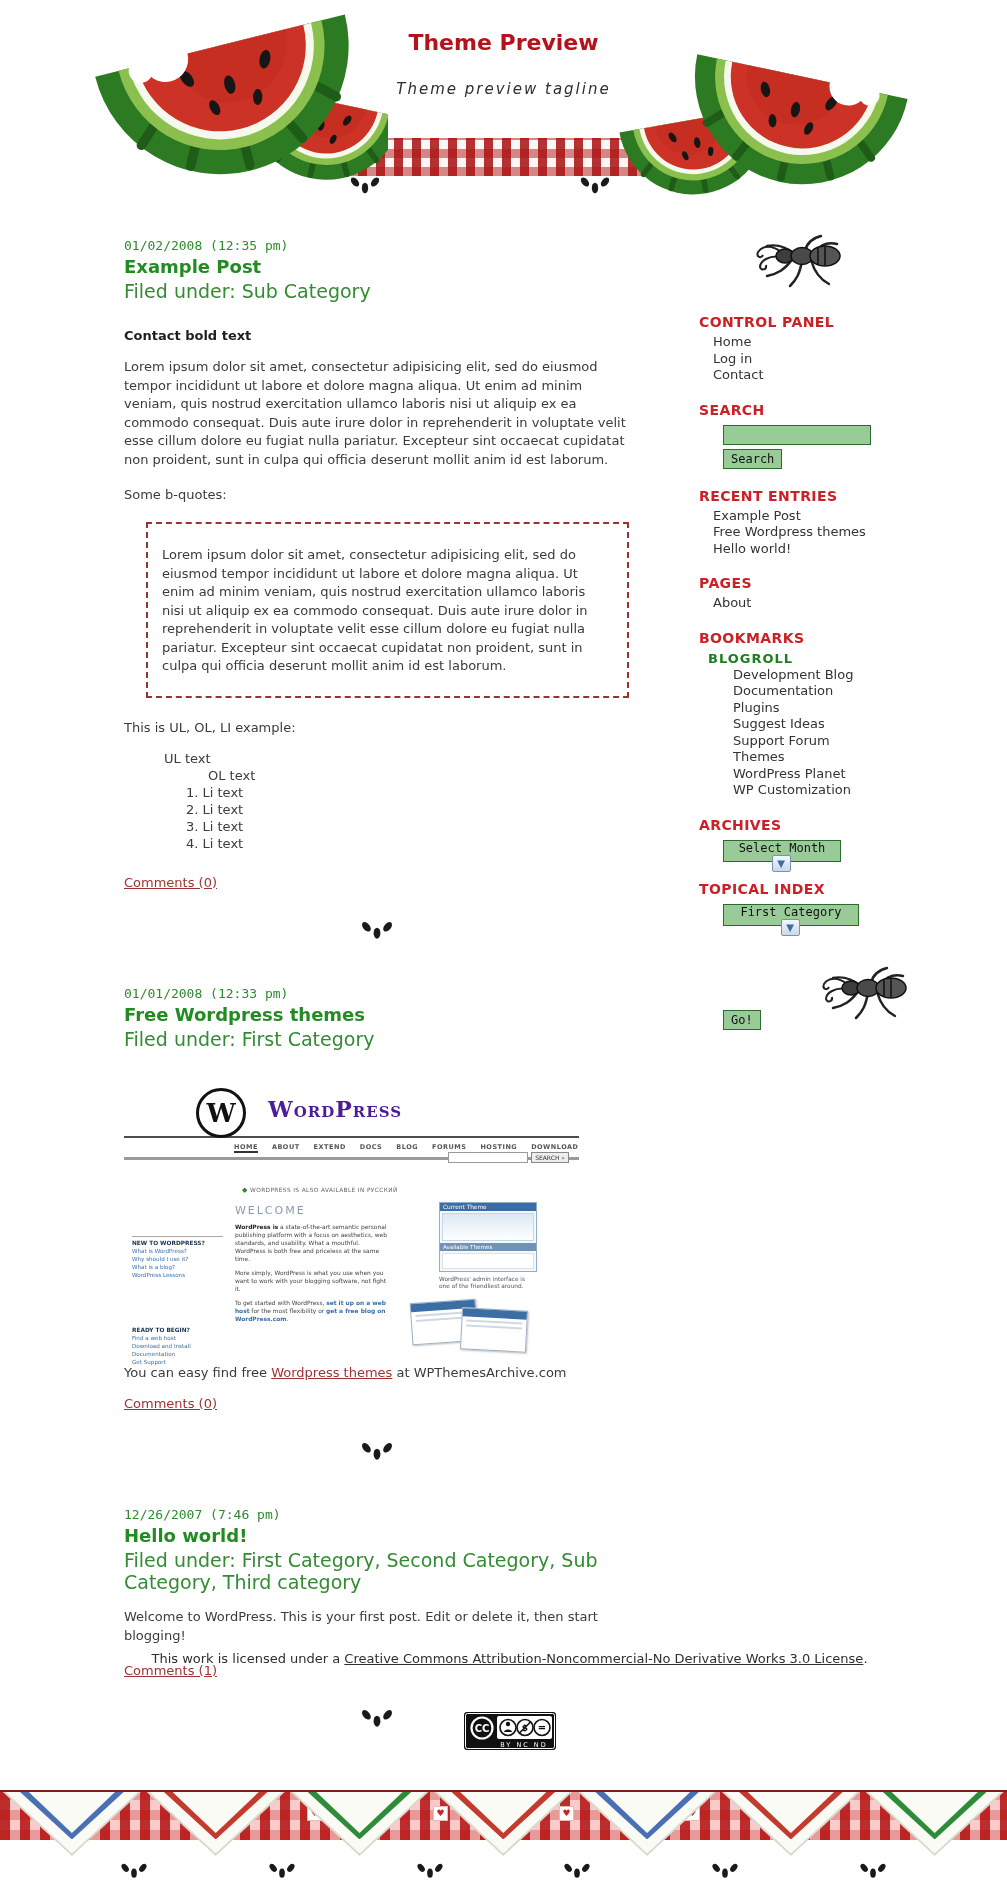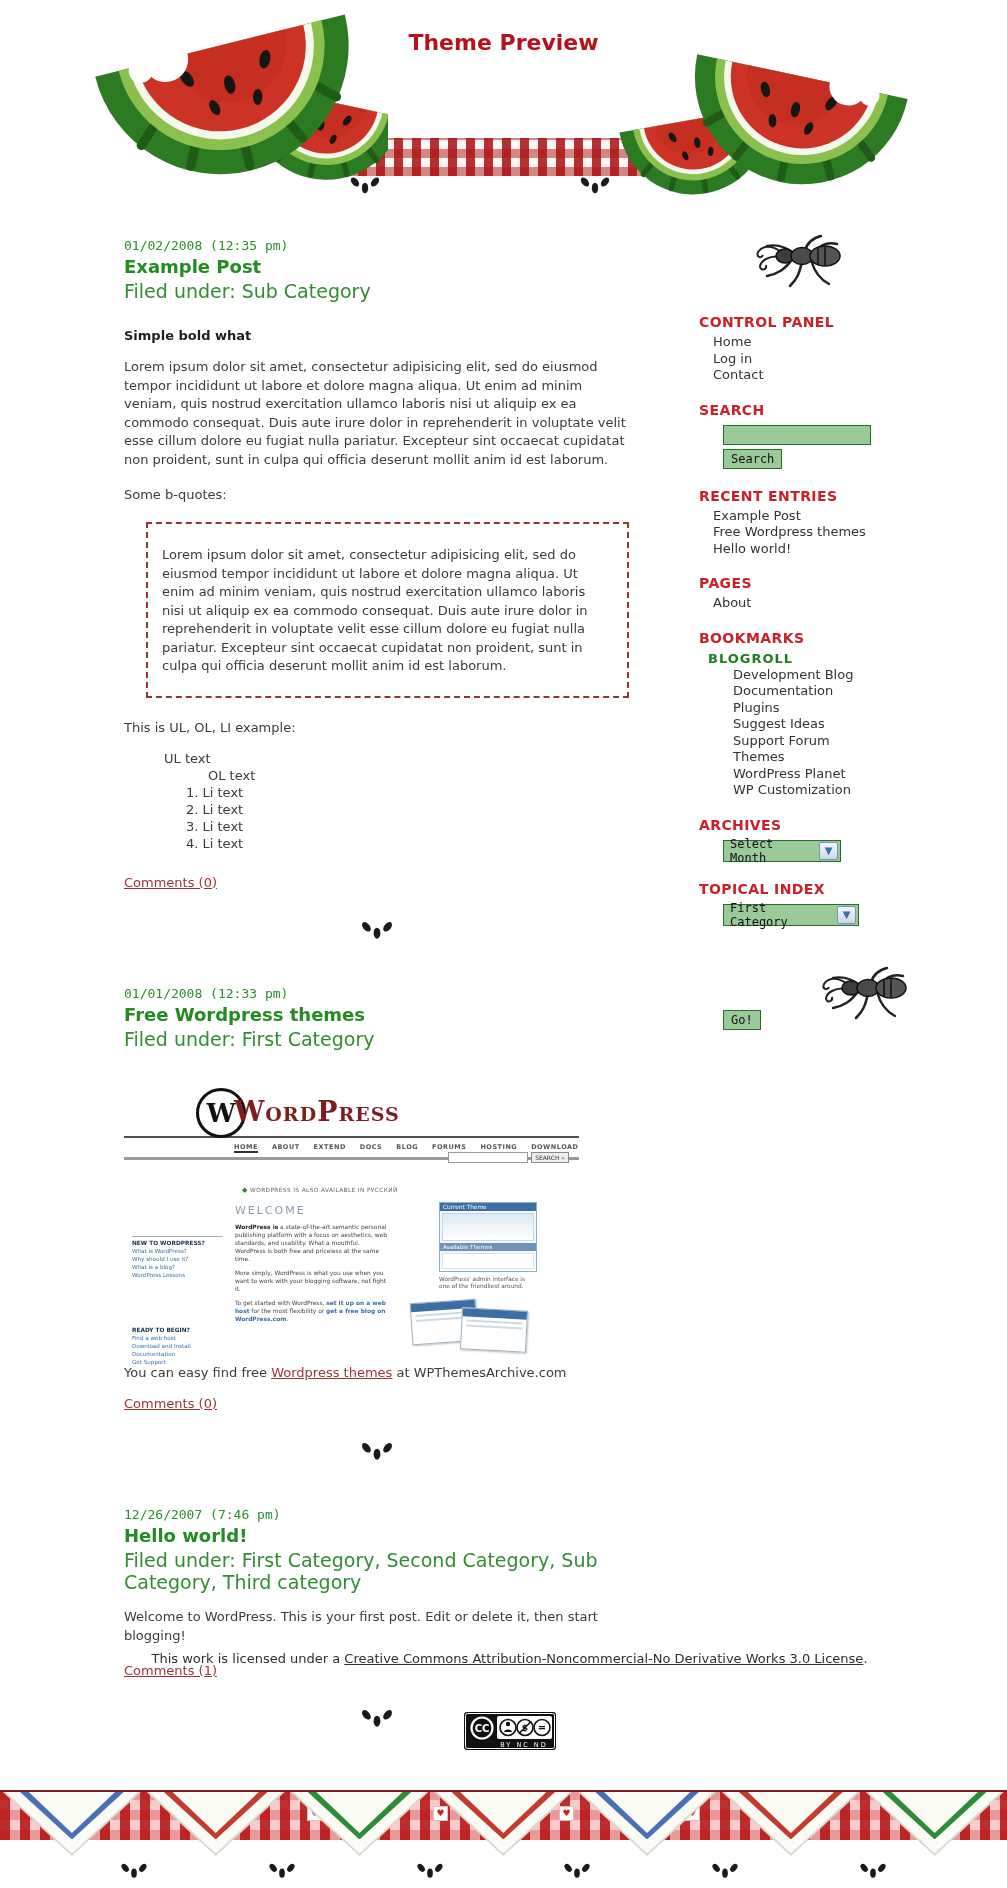--- a/index.html
+++ b/index.html
@@ -39,22 +39,22 @@
   .comments{display:inline-block;margin-top:24px;}
   .seed-divider{margin:30px auto 0 auto;width:36px;height:20px;display:block;}
   .post{margin-top:42px;}
   .post+.post{margin-top:46px;}
   
   .wp-shot{position:relative;margin-top:24px;width:455px;height:288px;background:#fff;font-family:"DejaVu Sans","Liberation Sans",sans-serif;}
   .wp-logo-row{position:relative;height:62px;border-bottom:2px solid #4d4d4d;}
   .wp-logo-mark{position:absolute;left:72px;top:14px;width:44px;height:44px;border:3px solid #111;border-radius:50%;
       background:#fff;text-align:center;line-height:44px;font-family:"DejaVu Serif","Liberation Serif",serif;
       font-weight:bold;font-size:26px;color:#111;}
-  .wp-logo-text{position:absolute;left:110px;top:22px;font-family:"DejaVu Serif","Liberation Serif",serif;
-      font-weight:bold;font-size:27px;color:#7f1d1d;letter-spacing:1px;font-variant:small-caps;}
+  .wp-logo-text{position:absolute;left:144px;top:22px;font-family:"DejaVu Serif","Liberation Serif",serif;
+      font-weight:bold;font-size:22px;color:#4c1d95;letter-spacing:1px;font-variant:small-caps;}
   .wp-nav{display:flex;gap:14px;padding:5px 0 4px 110px;border-bottom:3px solid #9a9a9a;}
   .wp-nav span{font-size:6.5px;font-weight:bold;color:#555;letter-spacing:.5px;}
   .wp-nav span:first-child{border-bottom:2px solid #333;}
   .wp-search{position:absolute;right:10px;top:78px;display:flex;gap:3px;}
   .wp-search .box{width:78px;height:9px;border:1px solid #999;background:#fff;}
   .wp-search .btn{font-size:6px;border:1px solid #888;background:#eee;padding:1px 3px;color:#333;}
   .wp-intl{margin:26px 0 0 118px;font-size:5.8px;color:#666;letter-spacing:.4px;}
   .wp-intl .dia{color:#2e8b2e;font-size:7px;}
   .wp-body{display:flex;margin-top:8px;padding:0 8px;}
   .wp-left{width:92px;border-top:1px solid #aaa;margin-top:34px;}
@@ -86,21 +86,21 @@
   .sb-list{margin-top:4px;}
   .sb-list div{margin:1px 0 0 14px;line-height:15.5px;}
   .sb-link{color:#333;cursor:pointer;text-decoration:none;}
   .search-input{display:block;margin:7px 0 0 24px;width:148px;height:20px;background:#99cb99;
       border:1px solid #2d6b2d;outline:none;font-family:"DejaVu Sans Mono","Liberation Mono",monospace;font-size:12px;padding:0 4px;box-sizing:border-box;}
   .g-btn{display:inline-block;margin:4px 0 0 24px;background:#99cb99;border:1px solid #2d6b2d;
       font-family:"DejaVu Sans Mono","Liberation Mono",monospace;font-size:12px;color:#111;padding:2px 7px;cursor:pointer;}
   .sb-sub{font-size:13px;font-weight:bold;color:#1f7d1f;letter-spacing:1px;margin:5px 0 0 9px;}
   .sb-sublist div{margin:1px 0 0 34px;line-height:15.5px;}
   .g-select{display:flex;align-items:center;margin:7px 0 0 24px;background:#99cb99;border:1px solid #2d6b2d;
-      height:22px;box-sizing:border-box;cursor:pointer;}
+      height:22px;box-sizing:border-box;cursor:pointer;flex-direction:column;}
   .g-select .txt{font-family:"DejaVu Sans Mono","Liberation Mono",monospace;font-size:12px;color:#111;padding:0 6px;flex:1;}
   .g-select .arr{width:17px;height:16px;margin-right:2px;background:linear-gradient(#f4f8fc,#c9d8ea);
       border:1px solid #7a92b5;border-radius:2px;color:#3a6ea5;font-size:10px;line-height:15px;text-align:center;}
   .ant-bottom{margin:40px 0 0 56px;}
   
   .footer-text{position:absolute;top:1651px;left:0;width:100%;text-align:center;line-height:15.5px;color:#2e2e2e;}
   .footer-text a{color:#2e2e2e;text-decoration:underline;cursor:pointer;}
   .cc-badge{position:absolute;top:1712px;left:50%;transform:translateX(-50%);cursor:pointer;}
   .cloth{position:absolute;top:1790px;left:0;width:1007px;height:78px;}
   .cloth-band{position:absolute;top:0;left:0;width:100%;height:48px;
@@ -196,31 +196,32 @@
         <use href="#melon-slice-bite" transform="translate(6,56) rotate(-12) scale(1.12)"></use>
       </g>
     </svg>
     <svg class="hdr-seeds" style="left:348px;top:176px" viewBox="0 0 34 18">
         <use href="#seeds3"></use>
       </svg>
     <svg class="hdr-seeds" style="left:578px;top:176px" viewBox="0 0 34 18">
         <use href="#seeds3"></use>
       </svg>
     <div class="site-title">Theme Preview</div>
+    <div class="site-tagline">Theme preview tagline</div>
   </div>
 
   <div class="columns">
 
     <div class="main">
 
       <div class="post">
         <div class="post-date">01/02/2008 (12:35 pm)</div>
         <div class="post-title">Example Post</div>
         <div class="post-filed">Filed under: Sub Category</div>
-        <div class="bold-line">Simple bold what</div>
+        <div class="bold-line">Contact bold text</div>
         <div class="para">Lorem ipsum dolor sit amet, consectetur adipisicing elit, sed do eiusmod tempor incididunt ut labore et dolore magna aliqua. Ut enim ad minim veniam, quis nostrud exercitation ullamco laboris nisi ut aliquip ex ea commodo consequat. Duis aute irure dolor in reprehenderit in voluptate velit esse cillum dolore eu fugiat nulla pariatur. Excepteur sint occaecat cupidatat non proident, sunt in culpa qui officia deserunt mollit anim id est laborum.</div>
         <div class="quote-intro">Some b-quotes:</div>
         <div class="bquote">Lorem ipsum dolor sit amet, consectetur adipisicing elit, sed do eiusmod tempor incididunt ut labore et dolore magna aliqua. Ut enim ad minim veniam, quis nostrud exercitation ullamco laboris nisi ut aliquip ex ea commodo consequat. Duis aute irure dolor in reprehenderit in voluptate velit esse cillum dolore eu fugiat nulla pariatur. Excepteur sint occaecat cupidatat non proident, sunt in culpa qui officia deserunt mollit anim id est laborum.</div>
         <div class="list-intro">This is UL, OL, LI example:</div>
         <div class="ul-line">UL text</div>
         <div class="ol-line">OL text</div>
         <div class="li-line">1. Li text</div>
         <div class="li-line">2. Li text</div>
         <div class="li-line">3. Li text</div>
         <div class="li-line">4. Li text</div>

